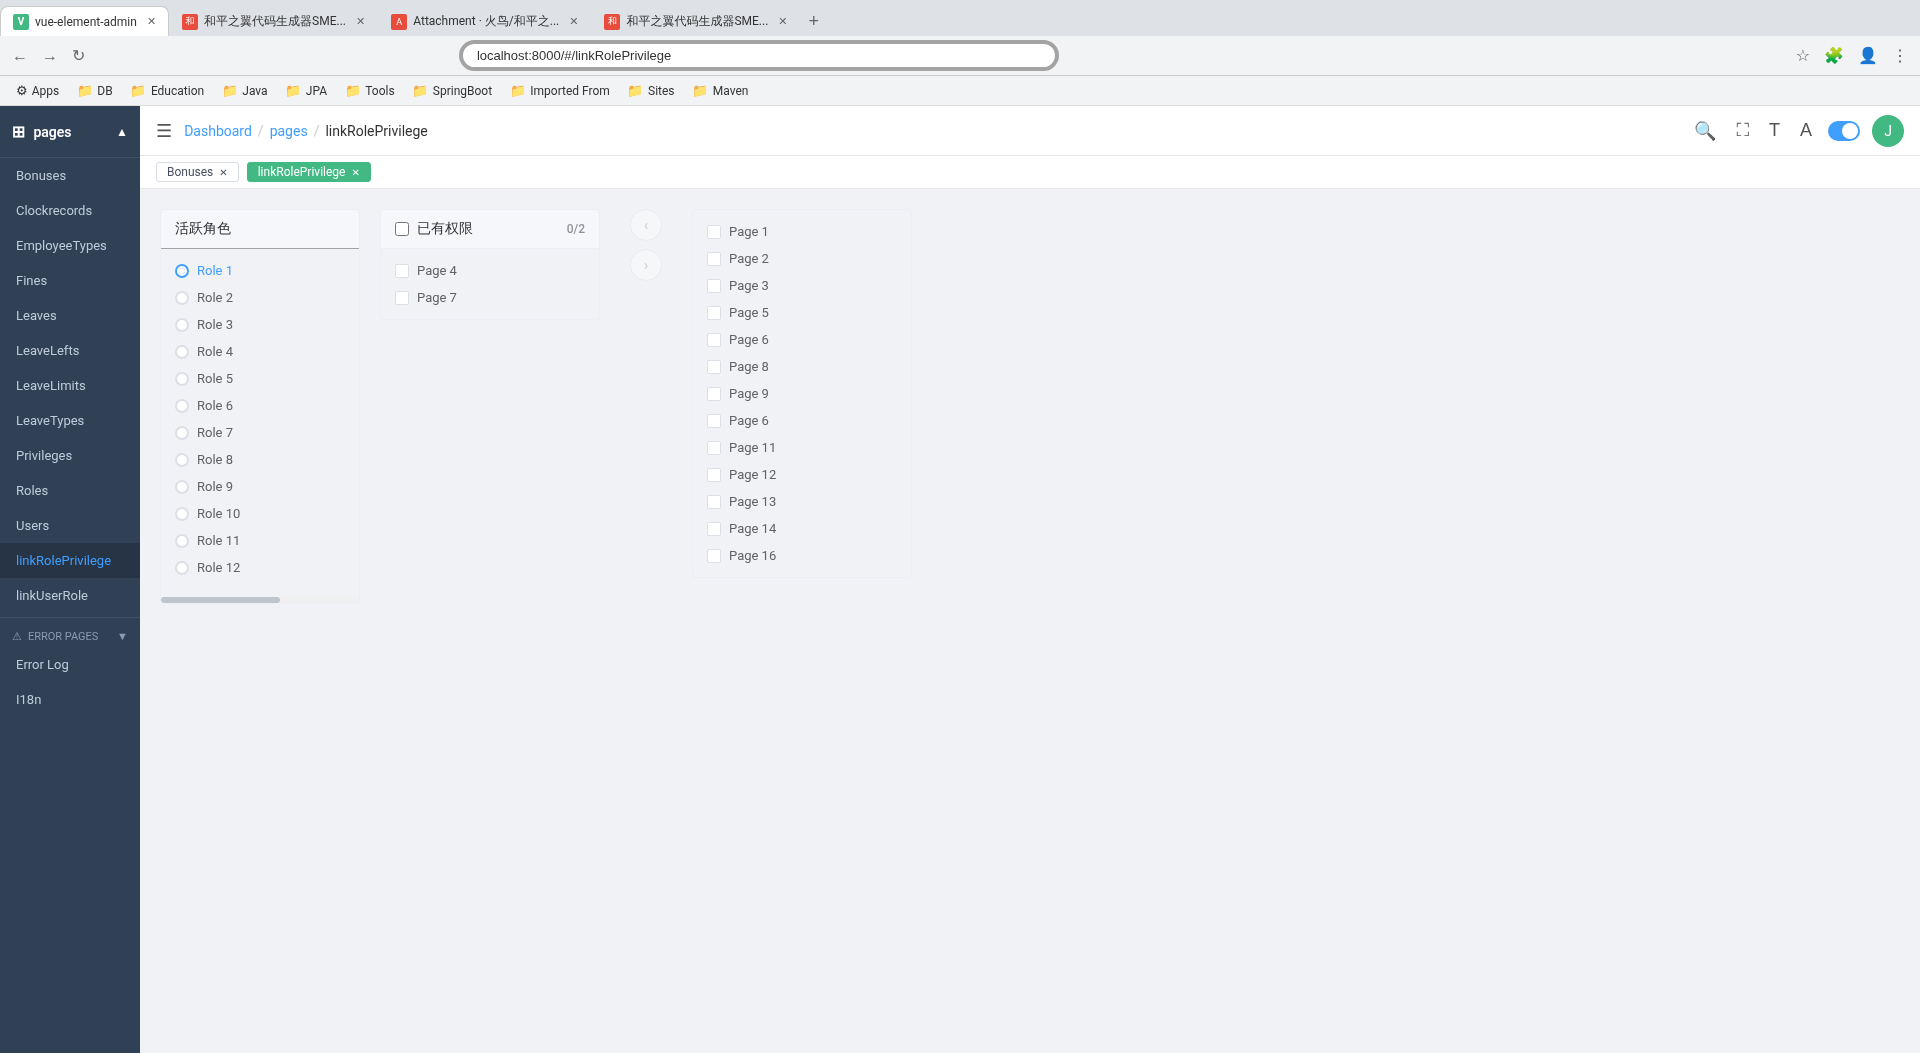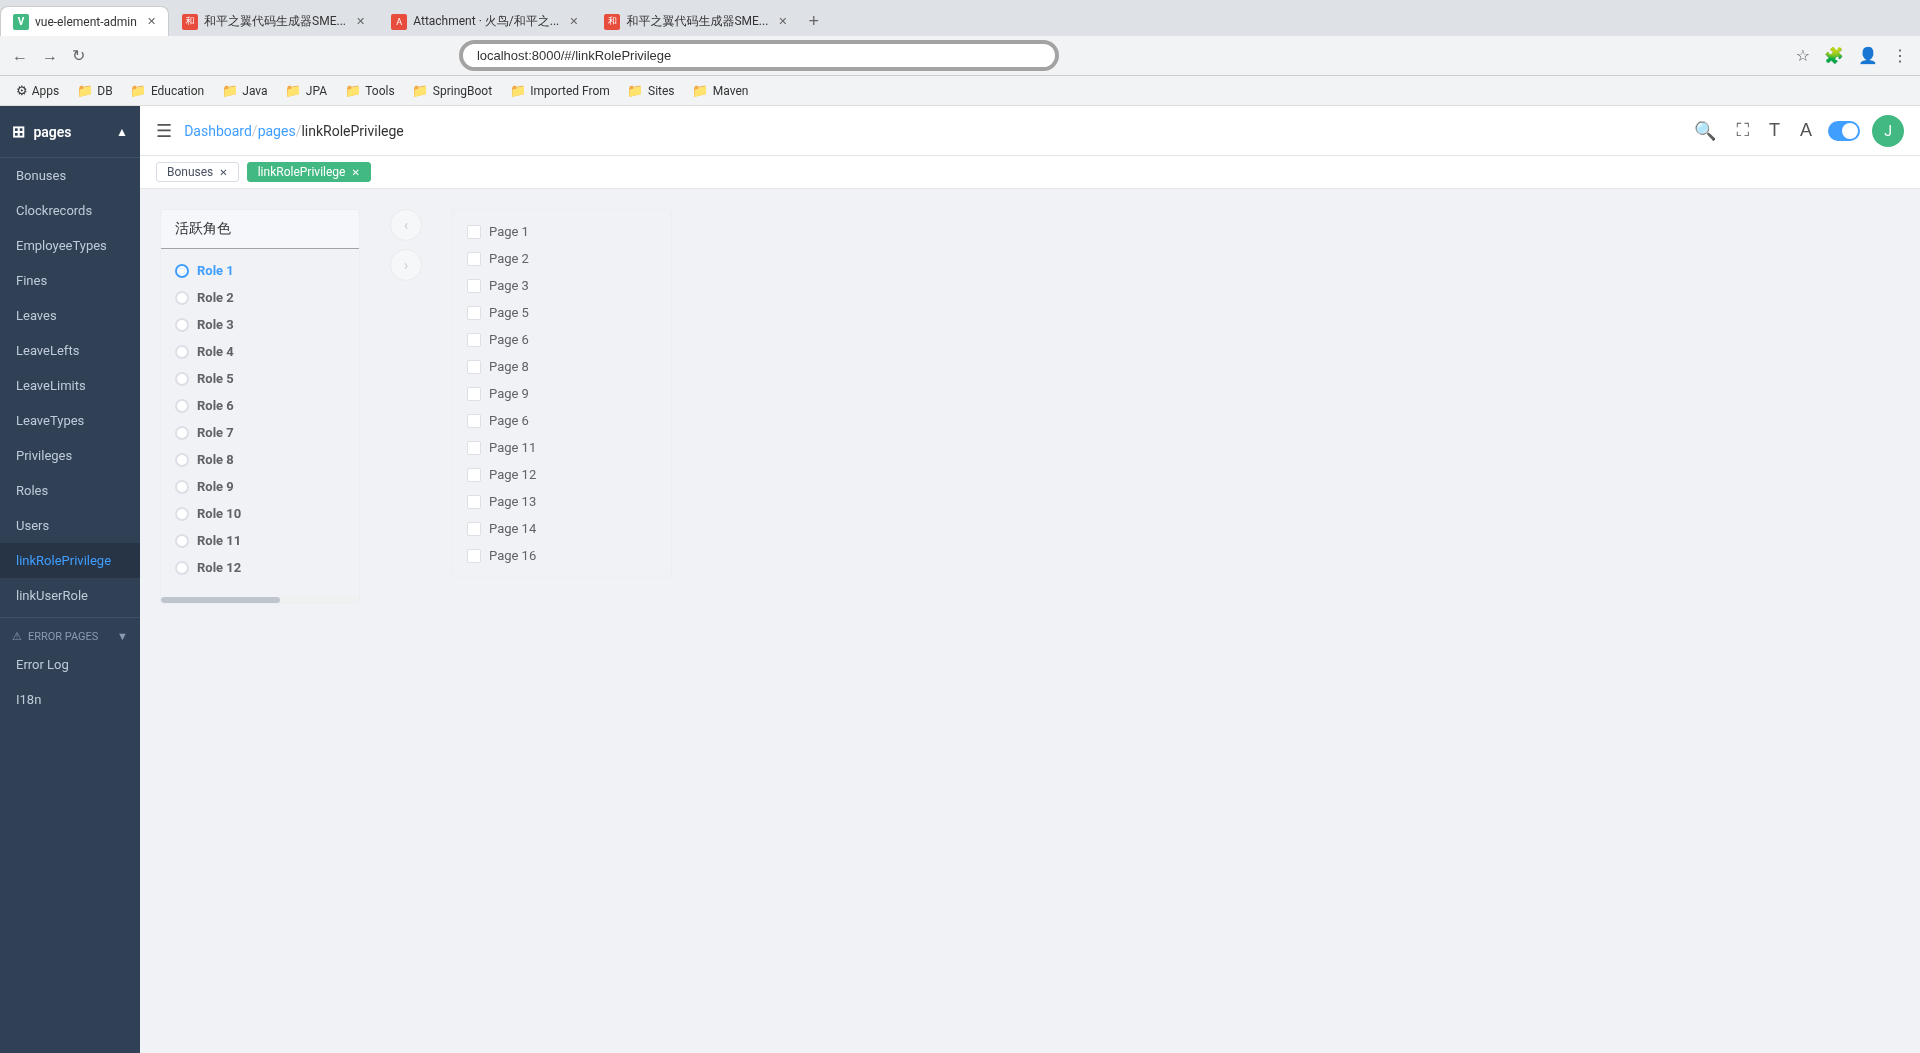--- a/index.html
+++ b/index.html
@@ -37,21 +37,21 @@
     .sidebar-item.active { color: #409eff; background: #263445; }
     .sidebar-section { padding: 8px 12px 4px; font-size: 11px; color: #889bb0; text-transform: uppercase; display: flex; align-items: center; justify-content: space-between; cursor: pointer; }
     .sidebar-divider { height: 1px; background: #3a5169; margin: 4px 0; }
 
     
     .main-content { flex: 1; display: flex; flex-direction: column; overflow: hidden; }
 
     
     .top-navbar { background: #fff; height: 50px; display: flex; align-items: center; padding: 0 16px; border-bottom: 1px solid #e6e6e6; gap: 12px; }
     .hamburger-btn { background: none; border: none; font-size: 18px; cursor: pointer; color: #555; }
-    .breadcrumb { display: flex; align-items: center; font-size: 14px; color: #666; }
+    .breadcrumb { display: flex; align-items: center; gap: 6px; font-size: 14px; color: #666; }
     .breadcrumb-sep { color: #ccc; }
     .breadcrumb-link { color: #409eff; cursor: pointer; text-decoration: none; }
     .breadcrumb-current { color: #333; }
     .navbar-right { margin-left: auto; display: flex; align-items: center; gap: 12px; }
     .navbar-icon-btn { background: none; border: none; font-size: 18px; cursor: pointer; color: #555; padding: 4px; }
     .avatar { width: 32px; height: 32px; border-radius: 50%; background: #42b983; display: flex; align-items: center; justify-content: center; color: white; font-size: 14px; cursor: pointer; }
 
     
     .tags-bar { background: #fff; padding: 6px 16px; display: flex; align-items: center; gap: 8px; border-bottom: 1px solid #e6e6e6; }
     .tag { display: flex; align-items: center; gap: 4px; padding: 2px 10px; border-radius: 3px; font-size: 12px; cursor: pointer; border: 1px solid #d8dce5; background: #fff; color: #495060; }
@@ -63,21 +63,21 @@
     .transfer-panel { border: 1px solid #ebeef5; border-radius: 4px; width: 220px; overflow: hidden; }
     .transfer-panel-header { background: #f5f7fa; padding: 10px 14px; border-bottom: 1px solid #ebeef5; display: flex; align-items: center; gap: 8px; font-size: 14px; color: #303133; font-weight: 500; }
     .transfer-panel-header .count { color: #909399; font-size: 12px; margin-left: auto; }
     .transfer-panel-body { max-height: 400px; overflow-y: auto; padding: 8px 0; }
     .transfer-item { display: flex; align-items: center; gap: 8px; padding: 6px 14px; font-size: 13px; color: #606266; cursor: pointer; }
     .transfer-checkbox { width: 14px; height: 14px; border: 1px solid #dcdfe6; border-radius: 2px; flex-shrink: 0; display: flex; align-items: center; justify-content: center; background: #fff; }
 
     
     .roles-panel { border: 1px solid #ebeef5; border-radius: 4px; width: 200px; overflow: hidden; }
     .roles-panel-header { background: #f5f7fa; padding: 10px 14px; border-bottom: 1px solid #a3a3a3; font-size: 14px; color: #303133; font-weight: 500; }
-    .roles-panel-body { max-height: 400px; overflow-y: auto; padding: 8px 0; font-weight: bold; }
+    .roles-panel-body { max-height: 400px; overflow-y: auto; padding: 8px 0; }
     .role-item { display: flex; align-items: center; gap: 8px; padding: 6px 14px; font-size: 13px; color: #606266; cursor: pointer; }
     .role-radio { width: 14px; height: 14px; border: 1px solid #dcdfe6; border-radius: 50%; flex-shrink: 0; background: #fff; }
     .role-radio.selected { border-color: #409eff; background: radial-gradient(circle, #409eff 5px, #fff 5px); }
     .role-item.active .role-radio { border-color: #409eff; background: #409eff; position: relative; }
     .role-item.active .role-radio::after { content: ''; position: absolute; width: 6px; height: 6px; background: #fff; border-radius: 50%; top: 50%; left: 50%; transform: translate(-50%, -50%); }
 
     
     .transfer-arrows { display: flex; flex-direction: column; align-items: center; justify-content: center; padding: 0 10px; gap: 8px; }
     .arrow-btn { width: 32px; height: 32px; border: 1px solid #dcdfe6; border-radius: 50%; background: #fff; display: flex; align-items: center; justify-content: center; cursor: pointer; color: #909399; font-size: 14px; }
     .arrow-btn.disabled { opacity: 0.4; cursor: not-allowed; }
@@ -329,20 +329,37 @@
             <div class="role-item">
               <div class="role-radio" style="width:14px;height:14px;border:2px solid #dcdfe6;border-radius:50%;background:#fff;flex-shrink:0;"></div>
               <span>Role 12</span>
             </div>
           </div>
           <div class="scrollbar-hint">
             <div class="scrollbar-thumb"></div>
           </div>
         </div>
 
+        <div class="transfer-panel">
+          <div class="transfer-panel-header">
+            <input type="checkbox" style="width: 14px; height: 14px;">
+            <span>已有权限</span>
+            <span class="count">0/2</span>
+          </div>
+          <div class="transfer-panel-body">
+            <div class="transfer-item">
+              <div class="transfer-checkbox"></div>
+              <span>Page 4</span>
+            </div>
+            <div class="transfer-item">
+              <div class="transfer-checkbox"></div>
+              <span>Page 7</span>
+            </div>
+          </div>
+        </div>
 
         <div class="transfer-arrows">
           <div class="arrow-btn disabled">
             <span>‹</span>
           </div>
           <div class="arrow-btn disabled">
             <span>›</span>
           </div>
         </div>
 

